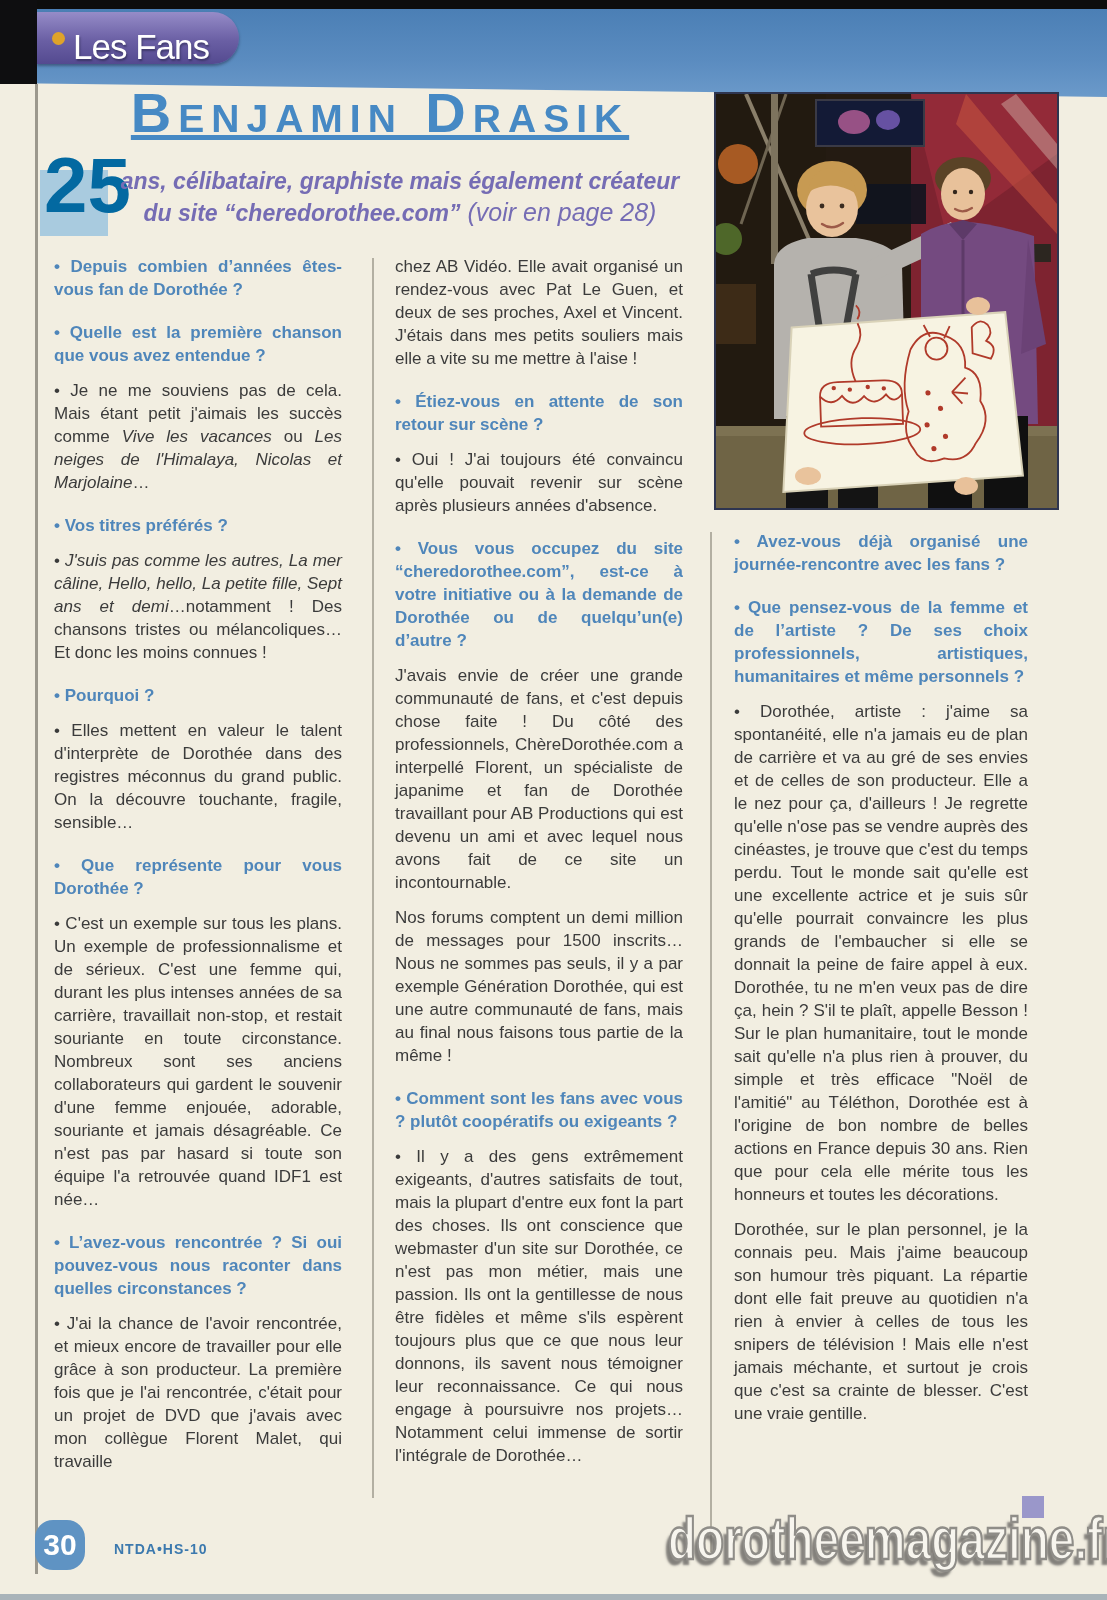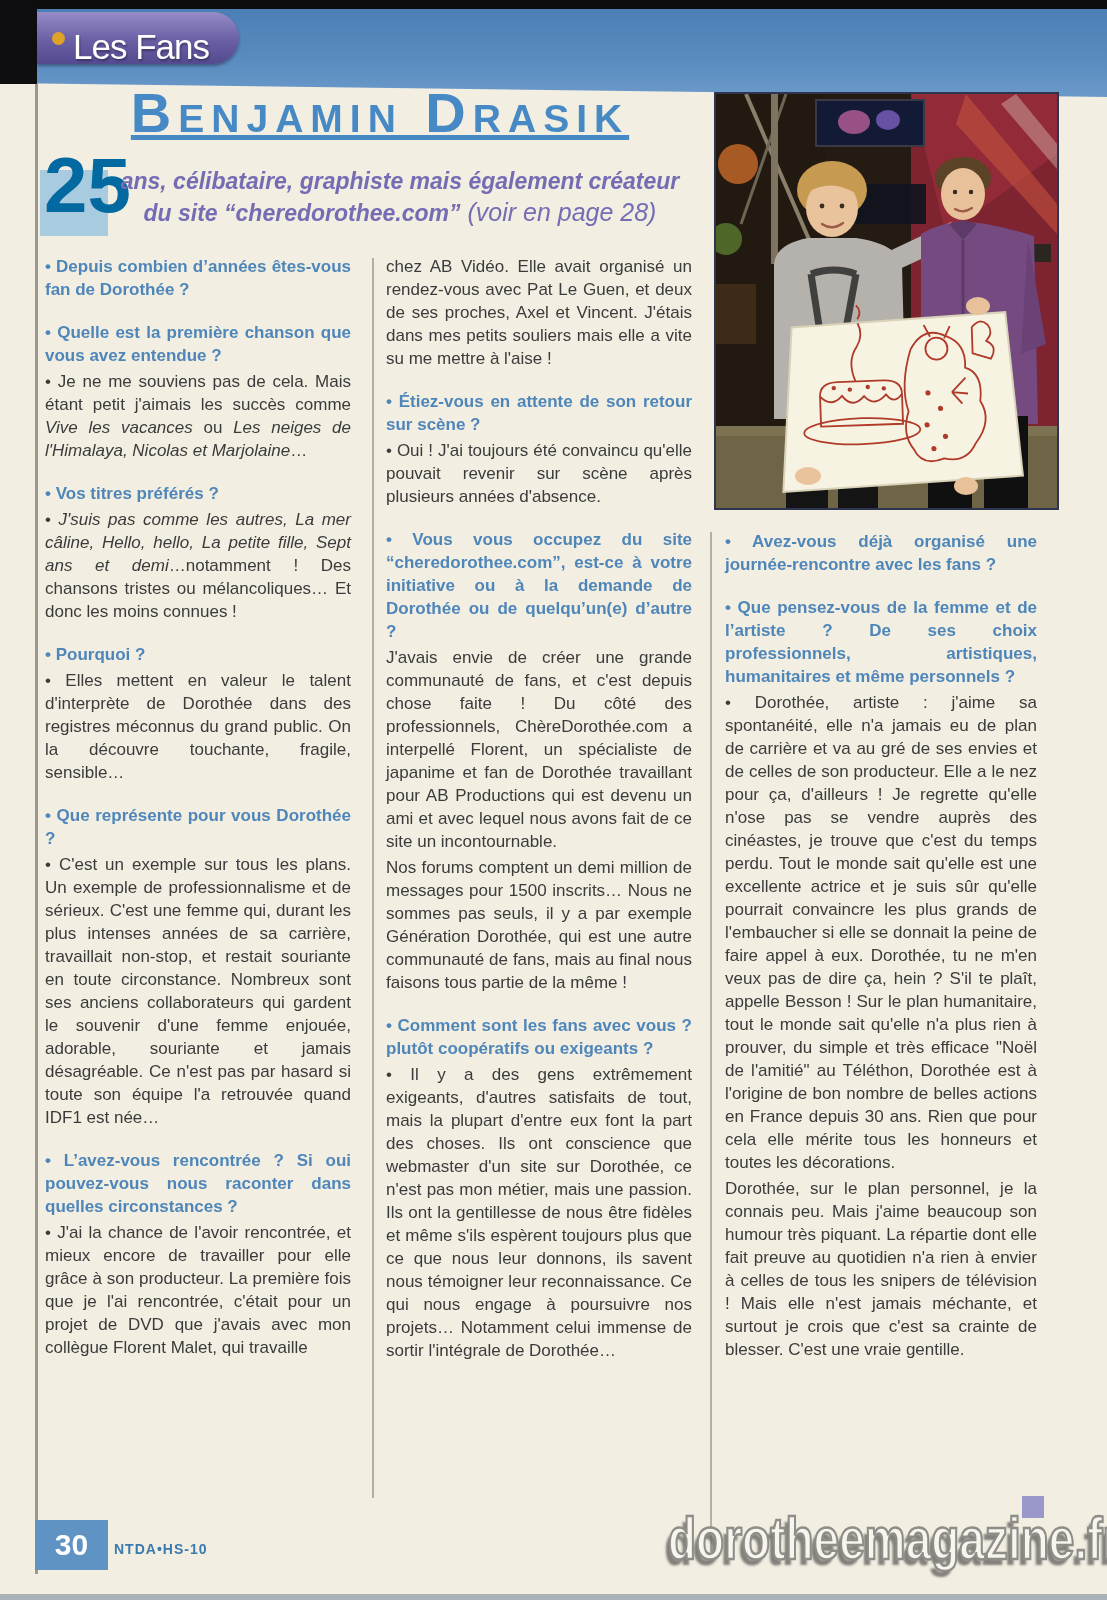--- a/index.html
+++ b/index.html
@@ -47,39 +47,39 @@
     position:absolute;left:120px;top:166px;width:560px;
     color:#756cb4;font-style:italic;font-weight:bold;font-size:23px;line-height:31px;text-align:center;
   }
   .intro-note{font-size:25px;font-weight:normal;}
 
   
   .col{position:absolute;text-align:justify;font-size:17px;line-height:23px;}
   .col-1{left:42px;top:255px;width:312px;}
   .col-2{left:383px;top:255px;width:312px;}
   .col-3{left:722px;top:530px;width:318px;}
-  .col p{margin:3px;}
+  .col p{margin:12px;}
   .col p.q{margin-top:20px;font-weight:bold;color:#4f86ba;}
   .col > p:first-child{margin-top:0;}
   .it{font-style:italic;}
 
   .divider{position:absolute;width:2px;background:#b3afa2;}
   .divider-1{left:372px;top:258px;height:1240px;}
   .divider-2{left:710px;top:532px;height:1020px;}
 
   
   .photo{
     position:absolute;left:716px;top:94px;width:341px;height:414px;
     outline:2px solid #2e3550;background:#1c150f;
   }
 
   
   .page-num-box{
-    position:absolute;left:35px;top:1520px;width:73px;height:50px;background:#5f93c3;
-    color:#fff;font-size:30px;font-weight:bold;display:flex;align-items:center;justify-content:center;
+    position:absolute;left:35px;top:1520px;width:50px;height:50px;background:#5f93c3;
+    color:#fff;font-size:30px;font-weight:bold;display:flex;align-items:center;justify-content:center;border-radius:18px;
   }
   .issue{position:absolute;left:114px;top:1541px;color:#3c79ae;font-weight:bold;font-size:14px;letter-spacing:1px;}
   .end-square{position:absolute;left:1022px;top:1496px;width:22px;height:22px;background:#9a97ca;}
   .watermark{
     position:absolute;left:668px;top:1504px;
     font-size:46px;font-weight:800;letter-spacing:0;
     transform:scaleY(1.28);transform-origin:left top;
     color:#f7f5ee;
     -webkit-text-stroke:2px #8f8d88;
     text-shadow:-4px 5px 2px rgba(110,108,104,.85), 0 0 1px #8f8d88;

